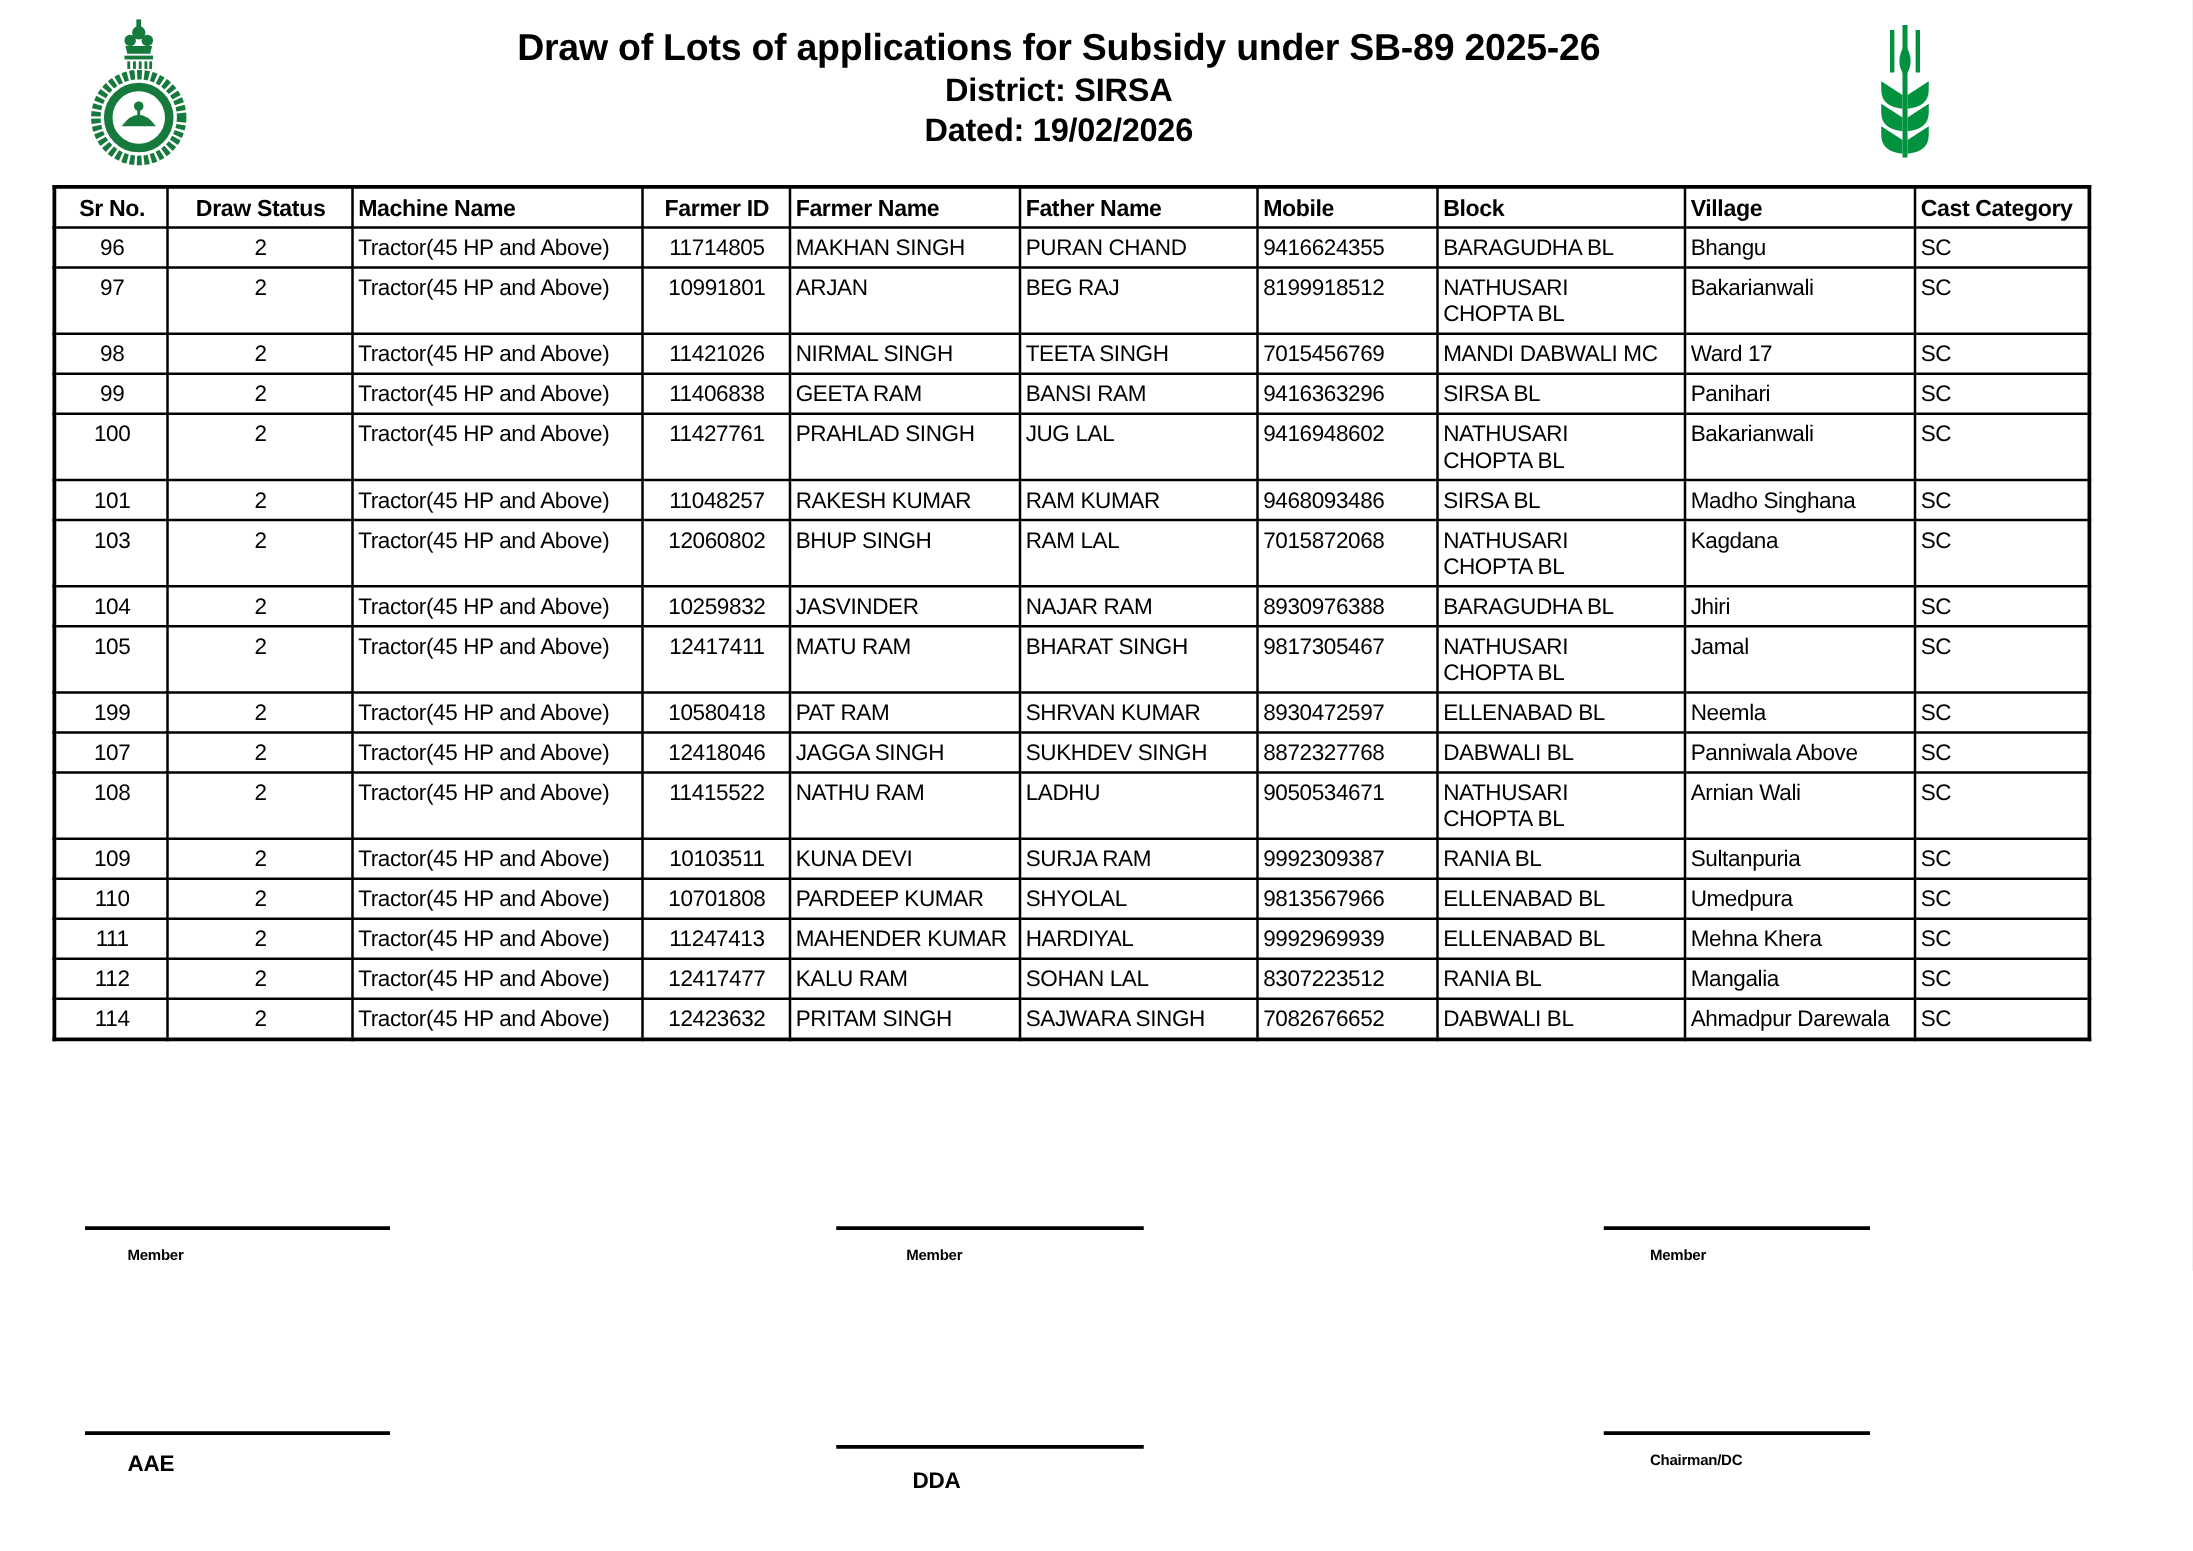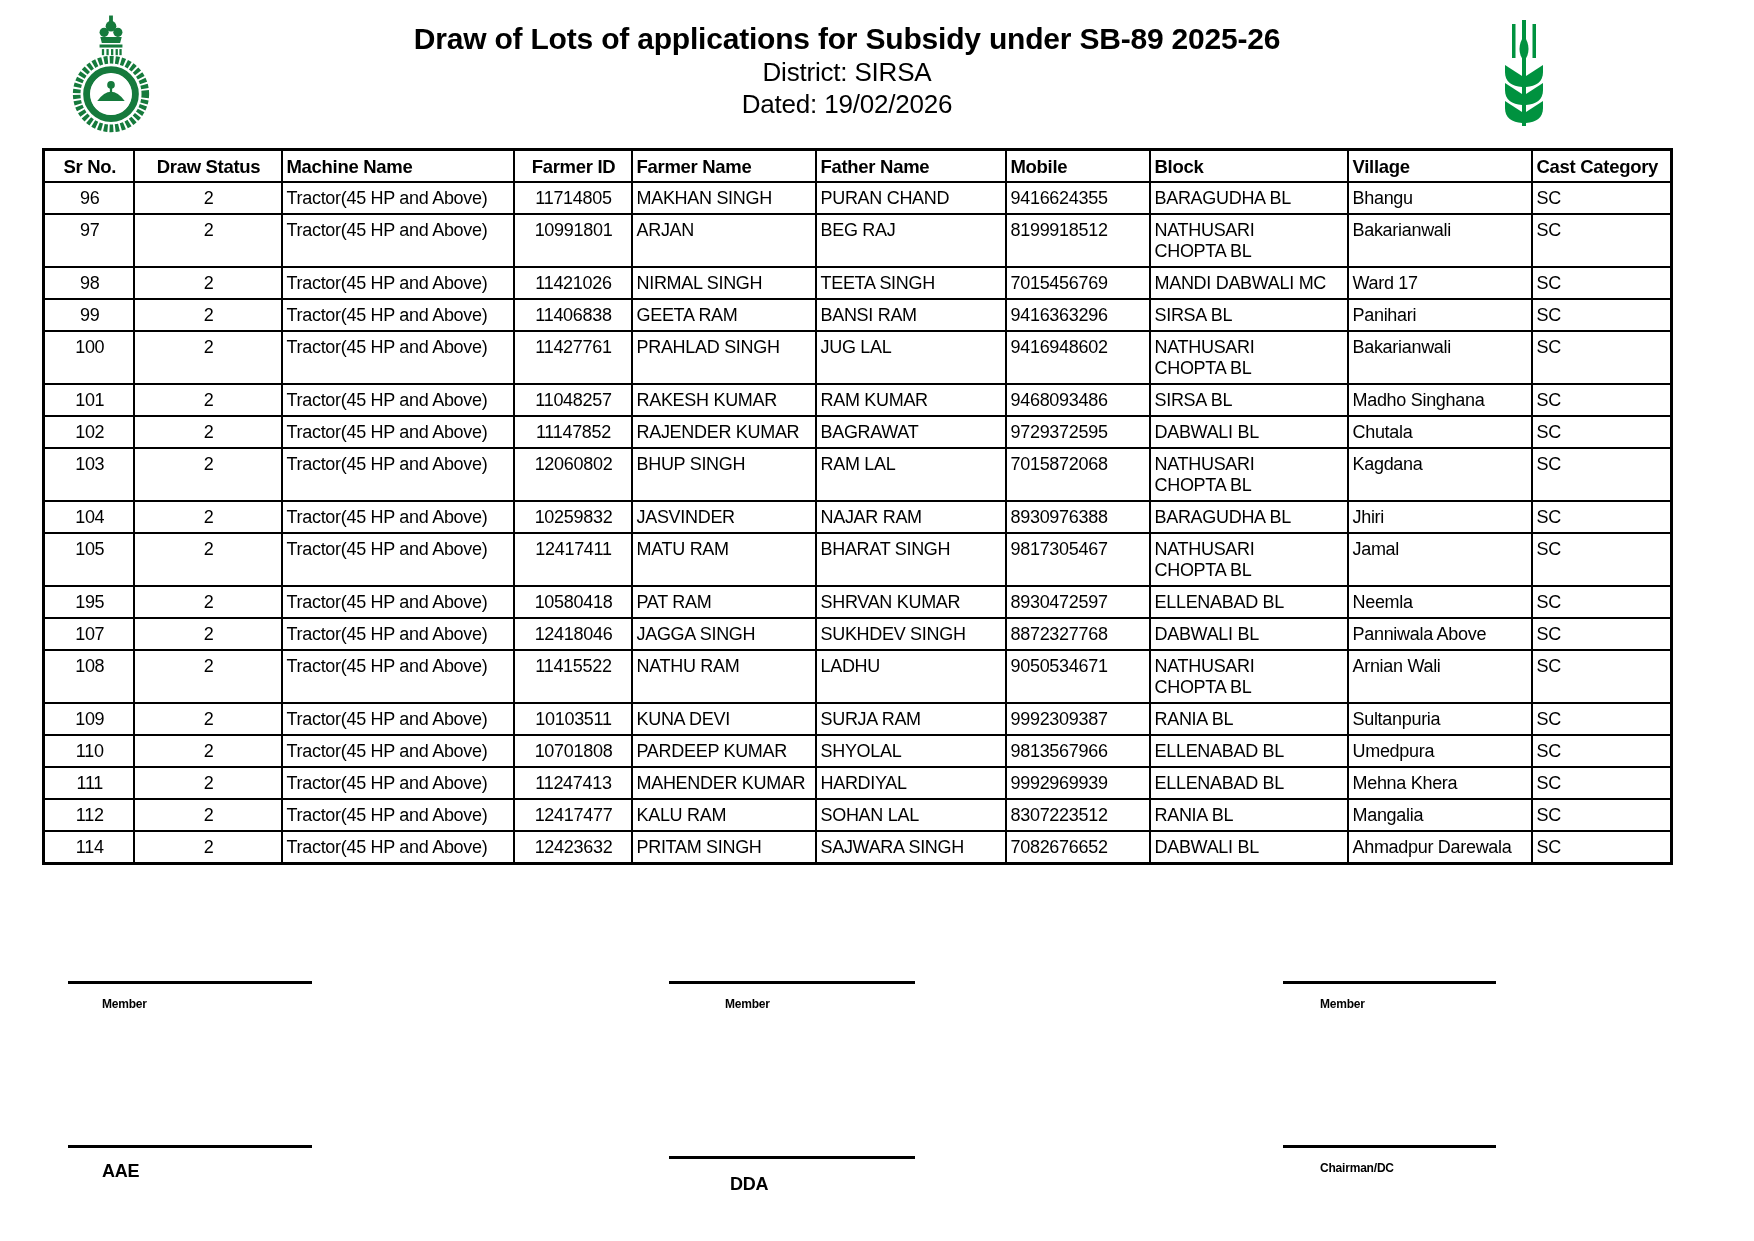--- a/index.html
+++ b/index.html
@@ -12,21 +12,21 @@
     overflow:hidden;
   }
   
   .emblem{position:absolute;left:68px;top:14px;width:86px;height:122px;}
   .wheat{position:absolute;left:1498px;top:20px;width:52px;height:110px;}
   .titles{
     position:absolute;left:170px;right:230px;top:22px;
     text-align:center;letter-spacing:-0.2px;
   }
   .title-main{font-size:30px;font-weight:bold;line-height:34px;}
-  .title-sub{font-size:26px;font-weight:normal;line-height:32px;}
+  .title-sub{font-size:26px;font-weight:bold;line-height:32px;}
   
   .tbl-wrap{position:absolute;left:42px;top:148px;}
   table{
     border-collapse:collapse;table-layout:fixed;
     width:1628px;
     border:3px solid #000;
   }
   th,td{
     border:2px solid #000;
     font-size:18px;
@@ -211,32 +211,20 @@
             <td class="a-l col2">Tractor(45 HP and Above)</td>
             <td class="a-c col3">11048257</td>
             <td class="a-l col4">RAKESH KUMAR</td>
             <td class="a-l col5">RAM KUMAR</td>
             <td class="a-l col6">9468093486</td>
             <td class="a-l col7">SIRSA BL</td>
             <td class="a-l col8">Madho Singhana</td>
             <td class="a-l col9">SC</td>
           </tr>
           <tr>
-            <td class="a-c col0">102</td>
-            <td class="a-c col1">2</td>
-            <td class="a-l col2">Tractor(45 HP and Above)</td>
-            <td class="a-c col3">11147852</td>
-            <td class="a-l col4">RAJENDER KUMAR</td>
-            <td class="a-l col5">BAGRAWAT</td>
-            <td class="a-l col6">9729372595</td>
-            <td class="a-l col7">DABWALI BL</td>
-            <td class="a-l col8">Chutala</td>
-            <td class="a-l col9">SC</td>
-          </tr>
-          <tr>
             <td class="a-c col0">103</td>
             <td class="a-c col1">2</td>
             <td class="a-l col2">Tractor(45 HP and Above)</td>
             <td class="a-c col3">12060802</td>
             <td class="a-l col4">BHUP SINGH</td>
             <td class="a-l col5">RAM LAL</td>
             <td class="a-l col6">7015872068</td>
             <td class="a-l col7">NATHUSARI CHOPTA BL</td>
             <td class="a-l col8">Kagdana</td>
             <td class="a-l col9">SC</td>
@@ -259,21 +247,21 @@
             <td class="a-l col2">Tractor(45 HP and Above)</td>
             <td class="a-c col3">12417411</td>
             <td class="a-l col4">MATU RAM</td>
             <td class="a-l col5">BHARAT SINGH</td>
             <td class="a-l col6">9817305467</td>
             <td class="a-l col7">NATHUSARI CHOPTA BL</td>
             <td class="a-l col8">Jamal</td>
             <td class="a-l col9">SC</td>
           </tr>
           <tr>
-            <td class="a-c col0">195</td>
+            <td class="a-c col0">199</td>
             <td class="a-c col1">2</td>
             <td class="a-l col2">Tractor(45 HP and Above)</td>
             <td class="a-c col3">10580418</td>
             <td class="a-l col4">PAT RAM</td>
             <td class="a-l col5">SHRVAN KUMAR</td>
             <td class="a-l col6">8930472597</td>
             <td class="a-l col7">ELLENABAD BL</td>
             <td class="a-l col8">Neemla</td>
             <td class="a-l col9">SC</td>
           </tr>

